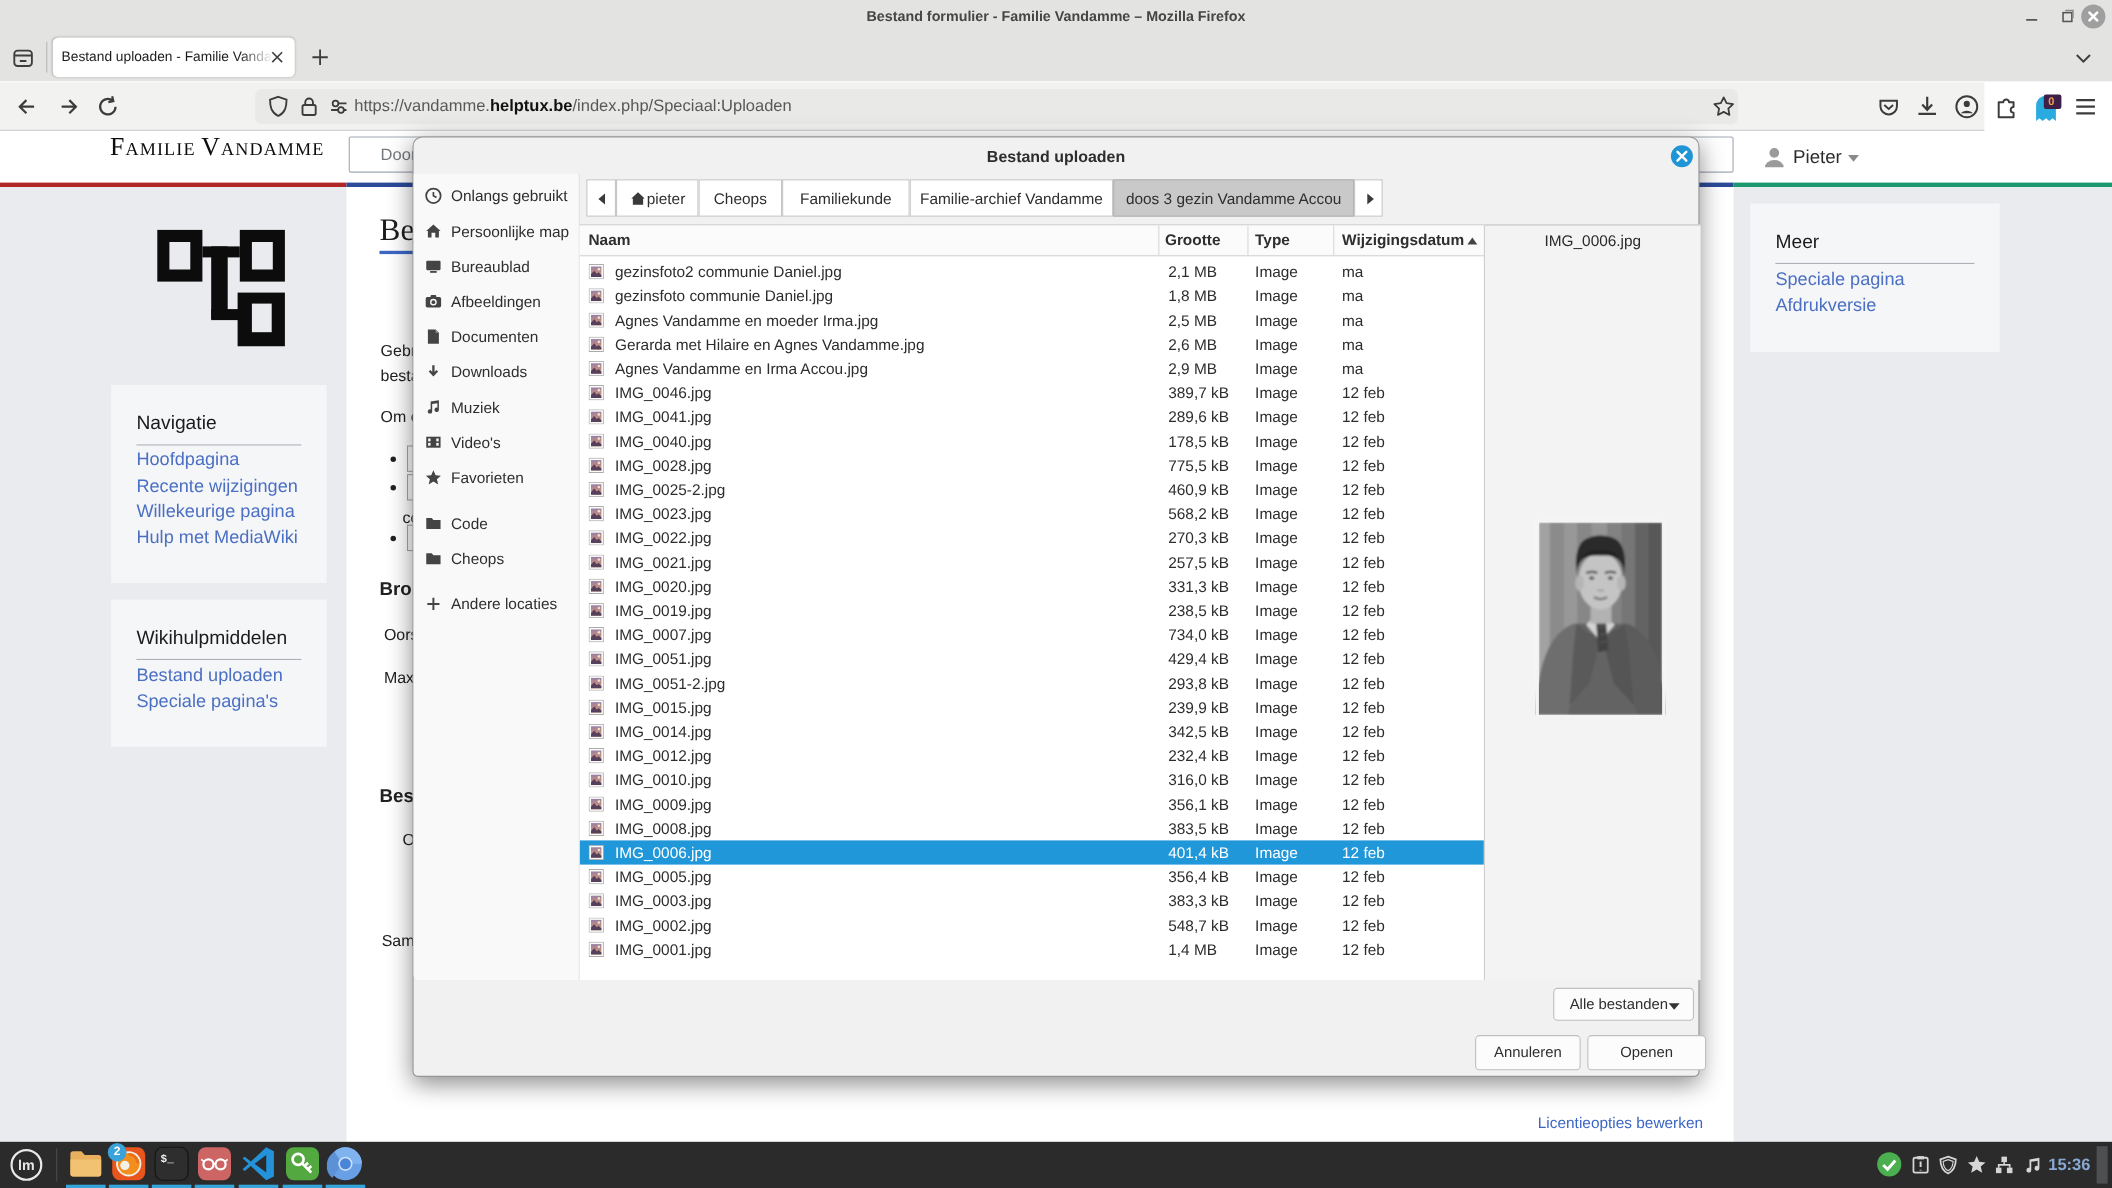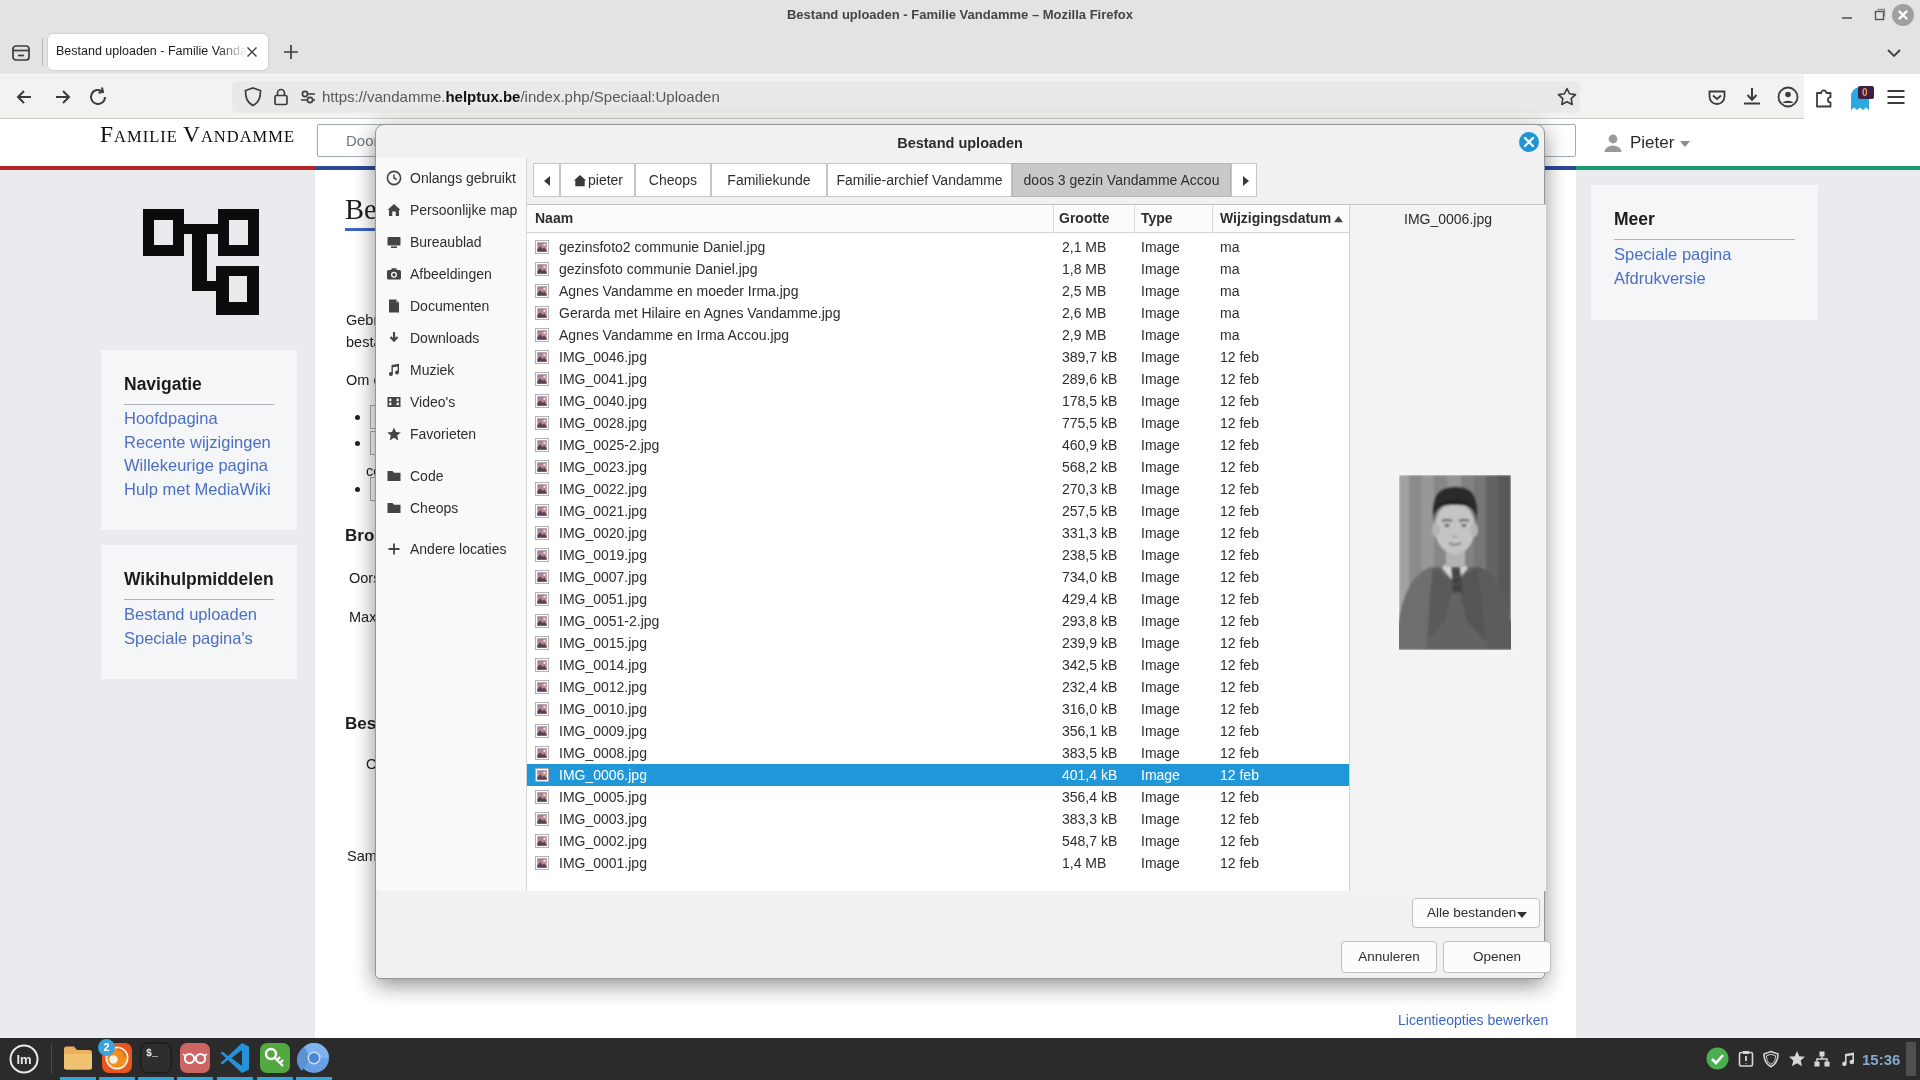--- a/index.html
+++ b/index.html
@@ -26,21 +26,21 @@
 #rrail {position:absolute;left:1576px;top:51px;width:344px;height:868px;background:#eaebee;}
 .bar-red {position:absolute;left:0;top:46.5px;width:315px;height:4.5px;background:#b12725;}
 .bar-blue {position:absolute;left:315px;top:46.5px;width:1261px;height:4.5px;background:#2b4a9a;}
 .bar-green {position:absolute;left:1576px;top:46.5px;width:344px;height:4.5px;background:#1d9970;}
 #wikilogo {position:absolute;left:100px;top:2px;font-family:"Liberation Serif",serif;font-size:16.5px;color:#0d0d0d;letter-spacing:1.0px;}
 #wikilogo .sc {font-size:23.5px;}
 #searchbox {position:absolute;left:317px;top:5px;width:1259px;height:33px;background:#fff;border:1px solid #a2a9b1;border-radius:2px;}
 #searchbox span {position:absolute;left:28px;top:7px;font-size:15px;color:#72777d;}
 .pieter {position:absolute;left:1630px;top:14px;font-size:17px;color:#2b2b2b;}
 .navbox {position:absolute;background:#f5f6f8;}
-.navbox h3 {position:absolute;left:23px;top:24px;right:23px;font-size:17.5px;font-weight:700;color:#1b1b1b;border-bottom:1px solid #aeb2b8;padding-bottom:9px;}
+.navbox h3 {position:absolute;left:23px;top:24px;right:23px;font-size:17.5px;font-weight:400;color:#1b1b1b;border-bottom:1px solid #aeb2b8;padding-bottom:9px;}
 .navbox a {position:absolute;left:23px;font-size:16.5px;color:#4b6fc2;white-space:nowrap;}
 .h1 {position:absolute;left:345px;top:75px;font-family:"Liberation Serif",serif;font-size:28.5px;color:#1d1d1d;}
 .h1line {position:absolute;left:345px;top:109px;width:1180px;height:3px;background:#3b66c4;}
 .ctext {position:absolute;font-size:14.5px;color:#202122;white-space:nowrap;}
 .cbold {position:absolute;font-size:17px;font-weight:700;color:#202122;white-space:nowrap;}
 .bullet {position:absolute;width:5px;height:5px;border-radius:50%;background:#202122;}
 .inbox {position:absolute;border:1px solid #a9a9a9;background:#fff;}
 .wikilink {position:absolute;font-size:14px;color:#3b66c4;}
 
 
@@ -134,21 +134,21 @@
 <symbol id="i-fold" viewBox="0 0 16 16">
           <path d="M1.5 3 H6.5 L8 4.8 H14.5 V13 H1.5 Z" fill="#444"></path>
         </symbol>
 <symbol id="i-plus" viewBox="0 0 16 16">
           <path d="M8 2.5 V13.5 M2.5 8 H13.5" stroke="#444" stroke-width="1.8"></path>
         </symbol>
 </defs>
     </svg>
 
 <div id="titlebar">
- <div class="t">Bestand uploaden - Familie Vandamme – Mozilla Firefox</div>
+ <div class="t">Bestand formulier - Familie Vandamme – Mozilla Firefox</div>
  <svg class="abs" style="left:1836px;top:4px" width="22" height="22" viewBox="0 0 22 22">
         <path d="M6 14 H16" stroke="#555" stroke-width="1.6"></path>
       </svg>
  <svg class="abs" style="left:1868px;top:4px" width="22" height="22" viewBox="0 0 22 22">
         <rect x="7.5" y="7.5" width="8" height="8" fill="none" stroke="#555" stroke-width="1.4"></rect>
         <path d="M9.5 5.5 H16.5 V12.5" fill="none" stroke="#8a8a8a" stroke-width="1.4"></path>
       </svg>
  <div class="abs" style="left:1892px;top:4px;width:22px;height:22px;border-radius:50%;background:#9f9f9f"></div>
  <svg class="abs" style="left:1892px;top:4px" width="22" height="22" viewBox="0 0 22 22">
         <path d="M7.5 7.5 L14.5 14.5 M14.5 7.5 L7.5 14.5" stroke="#fff" stroke-width="2.4" stroke-linecap="round"></path>

